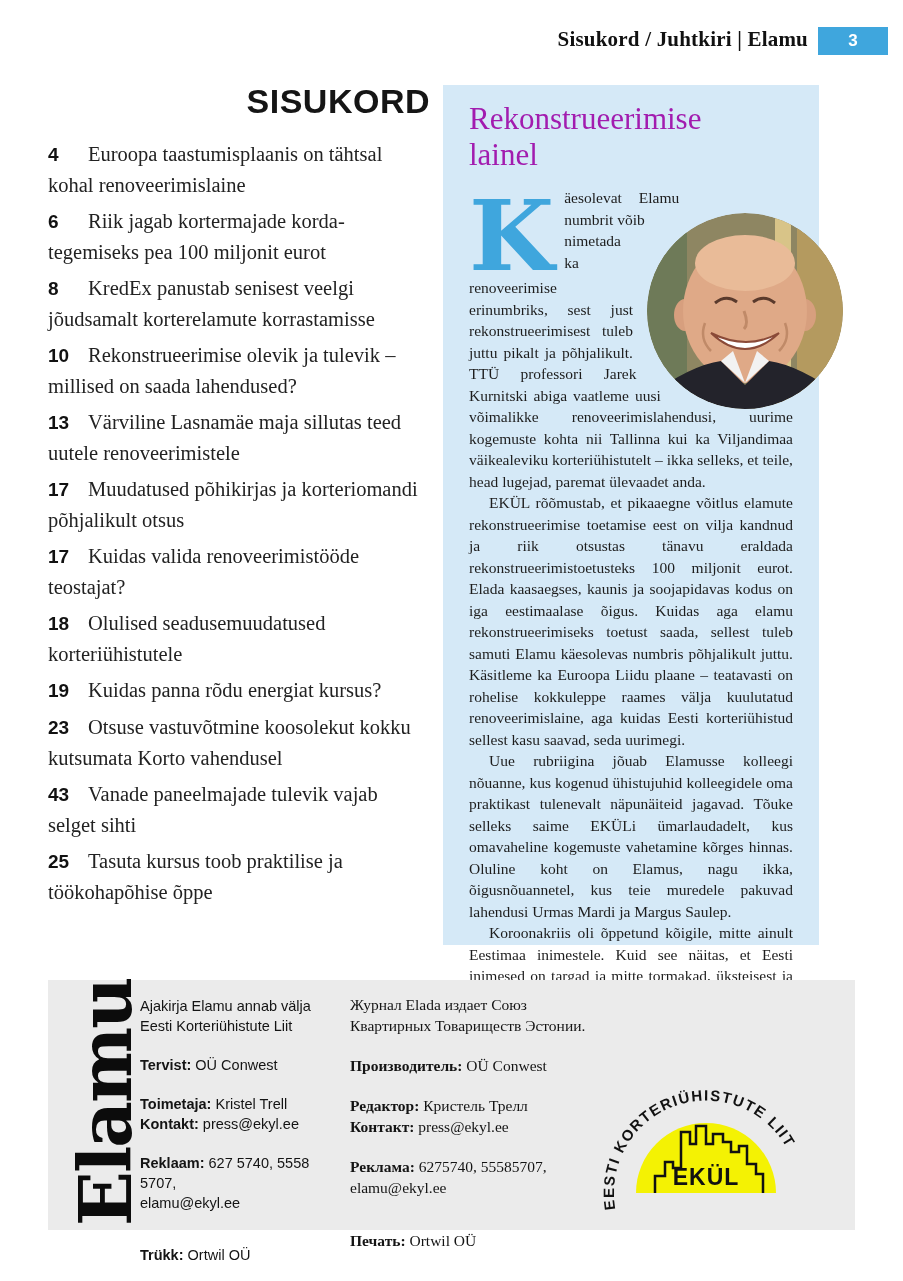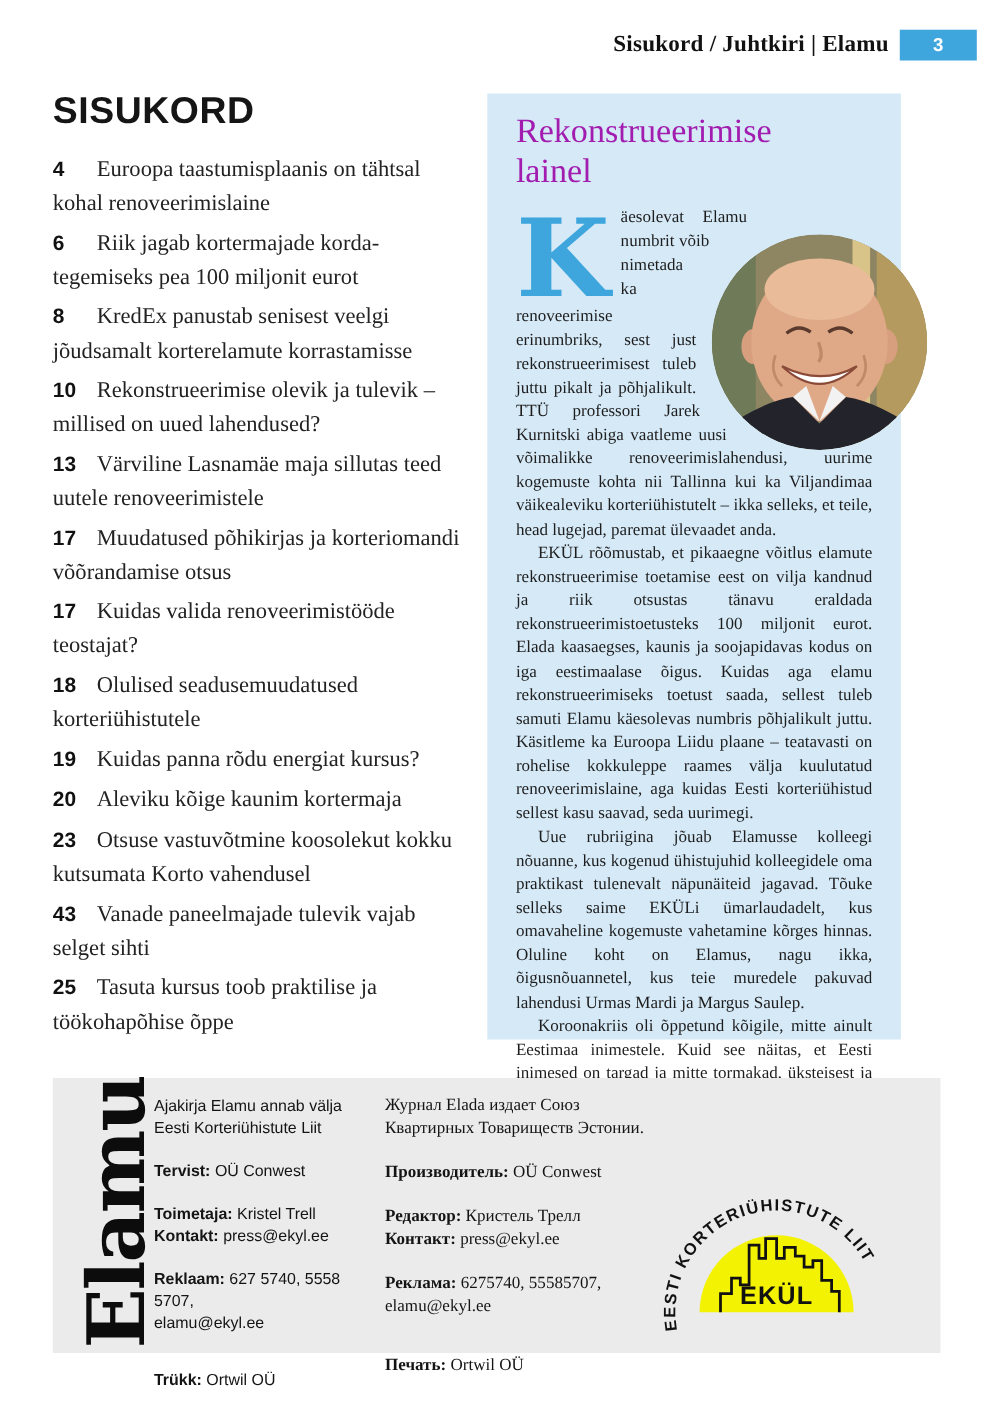--- a/index.html
+++ b/index.html
@@ -9,21 +9,21 @@
   
   .breadcrumb{position:absolute;top:27px;right:95px;font-weight:bold;font-size:21px;
               letter-spacing:.2px;color:#111;}
   .page-badge{position:absolute;left:818px;top:27px;width:70px;height:28px;background:#3fa6dd;
               color:#fff;font-family:"Liberation Sans",sans-serif;font-weight:bold;font-size:17px;
               display:flex;align-items:center;justify-content:center;}
 
   
   .toc{position:absolute;left:48px;top:82px;width:382px;}
   .toc-title{font-family:"Liberation Sans","DejaVu Sans",sans-serif;font-weight:800;
-             font-size:34px;letter-spacing:.5px;color:#151515;margin:0 0 18px 0;}
+             font-size:34px;letter-spacing:.5px;color:#151515;margin:0 0 18px 0;text-align:right;}
   .toc-entry{font-size:20.5px;line-height:30px;margin:0 0 6px 0;color:#222;}
   .toc-num{display:inline-block;min-width:40px;font-family:"Liberation Sans",sans-serif;
            font-weight:bold;font-size:19px;color:#111;}
 
   
   .panel{position:absolute;left:443px;top:85px;width:376px;height:860px;background:#d5e9f7;
          box-sizing:border-box;padding:16px 26px 14px 26px;}
   .ed-title{font-size:31px;line-height:36px;font-weight:500;color:#a21caf;margin:0 0 14px 0;width:300px;}
   .ed-body p{margin:0;text-align:justify;font-size:15.5px;line-height:21.5px;color:#1d1d1d;}
   .ed-body p.indent{text-indent:20px;}
@@ -56,27 +56,26 @@
 <div class="page">
 
   <div class="breadcrumb">Sisukord / Juhtkiri | Elamu</div>
   <div class="page-badge">3</div>
 
   <div class="toc">
     <h1 class="toc-title">SISUKORD</h1>
     <div class="toc-entry"><span class="toc-num">4</span><span>Euroopa taastumisplaanis on tähtsal kohal renoveerimislaine</span></div>
     <div class="toc-entry"><span class="toc-num">6</span><span>Riik jagab kortermajade korda-tegemiseks pea 100 miljonit eurot</span></div>
     <div class="toc-entry"><span class="toc-num">8</span><span>KredEx panustab senisest veelgi jõudsamalt korterelamute korrastamisse</span></div>
-    <div class="toc-entry"><span class="toc-num">10</span><span>Rekonstrueerimise olevik ja tulevik – millised on uued lahendused?</span></div>
+    <div class="toc-entry"><span class="toc-num">10</span><span>Rekonstrueerimise olevik ja tulevik – millised on saada lahendused?</span></div>
     <div class="toc-entry"><span class="toc-num">13</span><span>Värviline Lasnamäe maja sillutas teed uutele renoveerimistele</span></div>
-    <div class="toc-entry"><span class="toc-num">17</span><span>Muudatused põhikirjas ja korteriomandi võõrandamise otsus</span></div>
+    <div class="toc-entry"><span class="toc-num">17</span><span>Muudatused põhikirjas ja korteriomandi põhjalikult otsus</span></div>
     <div class="toc-entry"><span class="toc-num">17</span><span>Kuidas valida renoveerimistööde teostajat?</span></div>
     <div class="toc-entry"><span class="toc-num">18</span><span>Olulised seadusemuudatused korteriühistutele</span></div>
     <div class="toc-entry"><span class="toc-num">19</span><span>Kuidas panna rõdu energiat kursus?</span></div>
-    <div class="toc-entry"><span class="toc-num">20</span><span>Aleviku kõige kaunim kortermaja</span></div>
     <div class="toc-entry"><span class="toc-num">23</span><span>Otsuse vastuvõtmine koosolekut kokku kutsumata Korto vahendusel</span></div>
     <div class="toc-entry"><span class="toc-num">43</span><span>Vanade paneelmajade tulevik vajab selget sihti</span></div>
     <div class="toc-entry"><span class="toc-num">25</span><span>Tasuta kursus toob praktilise ja töökohapõhise õppe</span></div>
   </div>
 
   <div class="panel">
     <h2 class="ed-title">Rekonstrueerimise lainel</h2>
     <div class="ed-body">
       <div class="photo">
         <svg width="196" height="196" viewBox="0 0 196 196">

